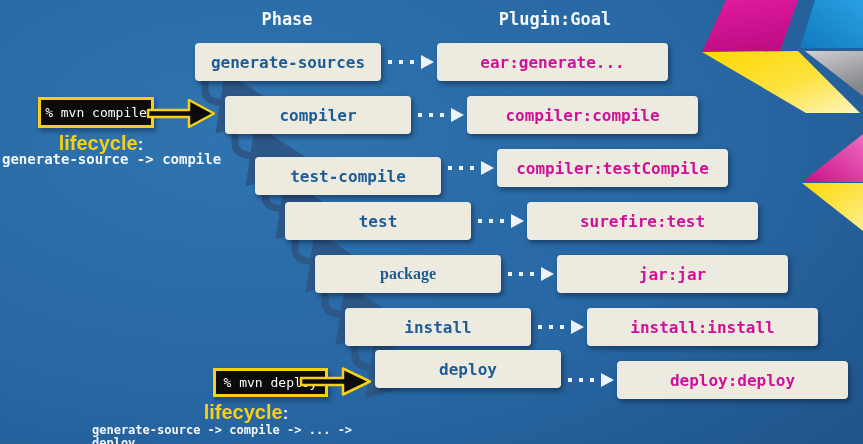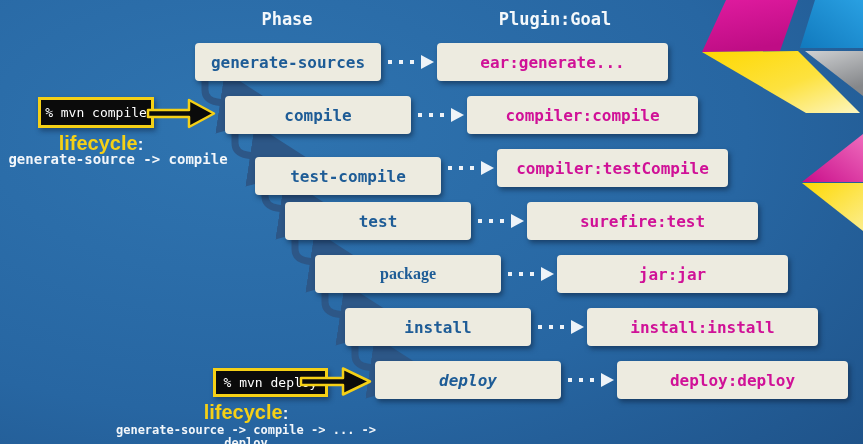--- a/index.html
+++ b/index.html
@@ -37,21 +37,21 @@
     font:13px "DejaVu Sans Mono","Liberation Mono",monospace; color:var(--cmd-text);
     box-shadow:2px 3px 5px rgba(10,25,50,.45);
   }
   .lc-label{
     position:absolute; text-align:center;
     font:bold 20px/20px "Liberation Sans","DejaVu Sans",sans-serif;
     color:var(--yellow);
   }
   .lc-label .colon{color:#f2f6fa; font-size:17px;}
   .lc-detail{
-    position:absolute; text-align:center; color:#f2f6fa;
+    position:absolute; text-align:left; color:#f2f6fa;
     font:bold 14px/15px "DejaVu Sans Mono","Liberation Mono",monospace;
   }
   .lc-detail.small{font-size:12px; line-height:13px;}
 </style>
 </head>
 <body>
 
 <div class="stage">
 
   <svg class="layer" viewBox="0 0 863 444">
@@ -121,31 +121,31 @@
         <polygon points="601,373 614,380 601,387" fill="#eef3f8"></polygon>
       </g>
   </svg>
 
   <div class="hdr" style="left:187px">Phase</div>
   <div class="hdr" style="left:455px">Plugin:Goal</div>
 
   <div id="boxes">
       <div class="box phase-box" style="left: 195px; top: 43px;">generate-sources</div>
       <div class="box goal-box" style="left: 437px; top: 43px;">ear:generate...</div>
-      <div class="box phase-box" style="left: 225px; top: 96px;">compile</div>
+      <div class="box phase-box" style="left: 225px; top: 96px;">compiler</div>
       <div class="box goal-box" style="left: 467px; top: 96px;">compiler:compile</div>
       <div class="box phase-box" style="left: 255px; top: 157px;">test-compile</div>
       <div class="box goal-box" style="left: 497px; top: 149px;">compiler:testCompile</div>
       <div class="box phase-box" style="left: 285px; top: 202px;">test</div>
       <div class="box goal-box" style="left: 527px; top: 202px;">surefire:test</div>
       <div class="box phase-box" style="left: 315px; top: 255px; font-family: Liberation Serif, serif;">package</div>
       <div class="box goal-box" style="left: 557px; top: 255px;">jar:jar</div>
       <div class="box phase-box" style="left: 345px; top: 308px;">install</div>
       <div class="box goal-box" style="left: 587px; top: 308px;">install:install</div>
-      <div class="box phase-box" style="left: 375px; top: 361px; font-style: italic;">deploy</div>
+      <div class="box phase-box" style="left: 375px; top: 350px;">deploy</div>
       <div class="box goal-box" style="left: 617px; top: 361px;">deploy:deploy</div>
     </div>
 
   <div class="cmd" style="left:38px; top:97px; width:116px; height:31px;">
     <span>% mvn compile</span>
   </div>
   <div class="lc-label" style="left:6px; top:133px; width:190px;">
     <span>lifecycle</span><span class="colon">:</span>
   </div>
   <div class="lc-detail" style="left:2px; top:152px; width:232px;">generate-source -&gt; compile</div>

